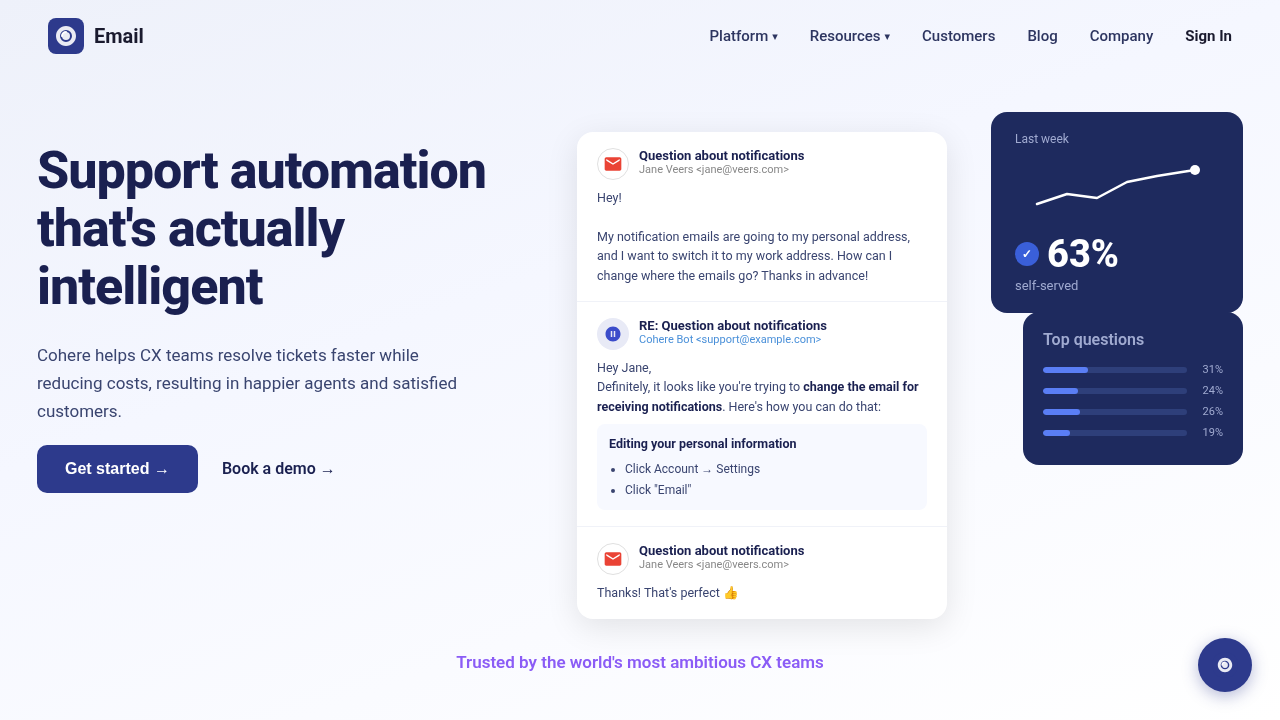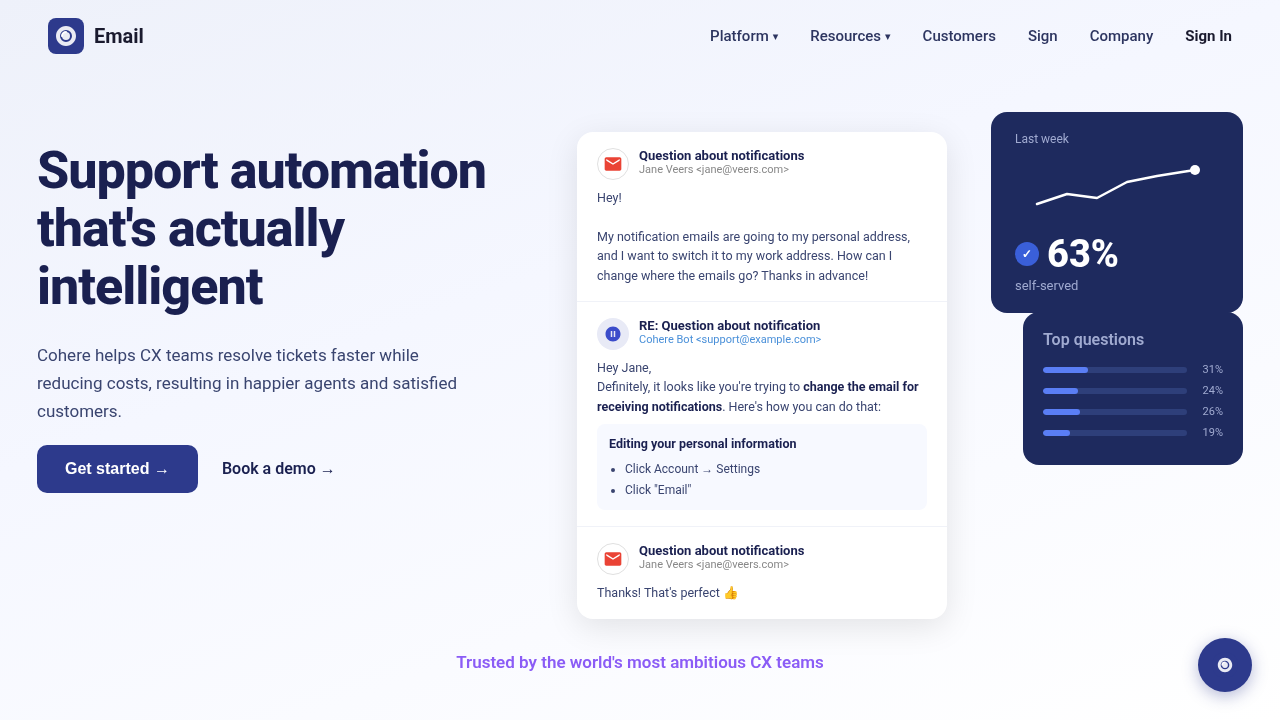--- a/index.html
+++ b/index.html
@@ -346,21 +346,21 @@
       <span class="nav-chevron">▾</span>
     </a>
     <a class="nav-link" href="#">
       <span>Resources</span>
       <span class="nav-chevron">▾</span>
     </a>
     <a class="nav-link" href="#">
       <span>Customers</span>
     </a>
     <a class="nav-link" href="#">
-      <span>Sign</span>
+      <span>Blog</span>
     </a>
     <a class="nav-link" href="#">
       <span>Company</span>
     </a>
     <a class="nav-signin" href="#">
       <span>Sign In</span>
     </a>
   </div>
 </nav>
 
@@ -398,21 +398,21 @@
       </div>
 
       <div class="email-card">
         <div class="email-header">
           <div class="email-avatar bot-avatar">
             <svg width="18" height="18" viewBox="0 0 24 24" fill="#3b4cca">
                 <path d="M12 2C6.48 2 2 6.48 2 12s4.48 10 10 10 10-4.48 10-10S17.52 2 12 2zm-1 14H9V8h2v8zm4 0h-2V8h2v8z"></path>
               </svg>
           </div>
           <div class="email-meta">
-            <div class="email-subject">RE: Question about notification</div>
+            <div class="email-subject">RE: Question about notifications</div>
             <div class="email-bot-from">Cohere Bot &lt;support@example.com&gt;</div>
           </div>
         </div>
         <div class="email-body">
           Hey Jane,<br>
           Definitely, it looks like you're trying to <strong>change the email for receiving notifications</strong>. Here's how you can do that:
           <div class="editing-box">
             <div class="editing-title">Editing your personal information</div>
             <ul>
               <li>Click Account → Settings</li>

